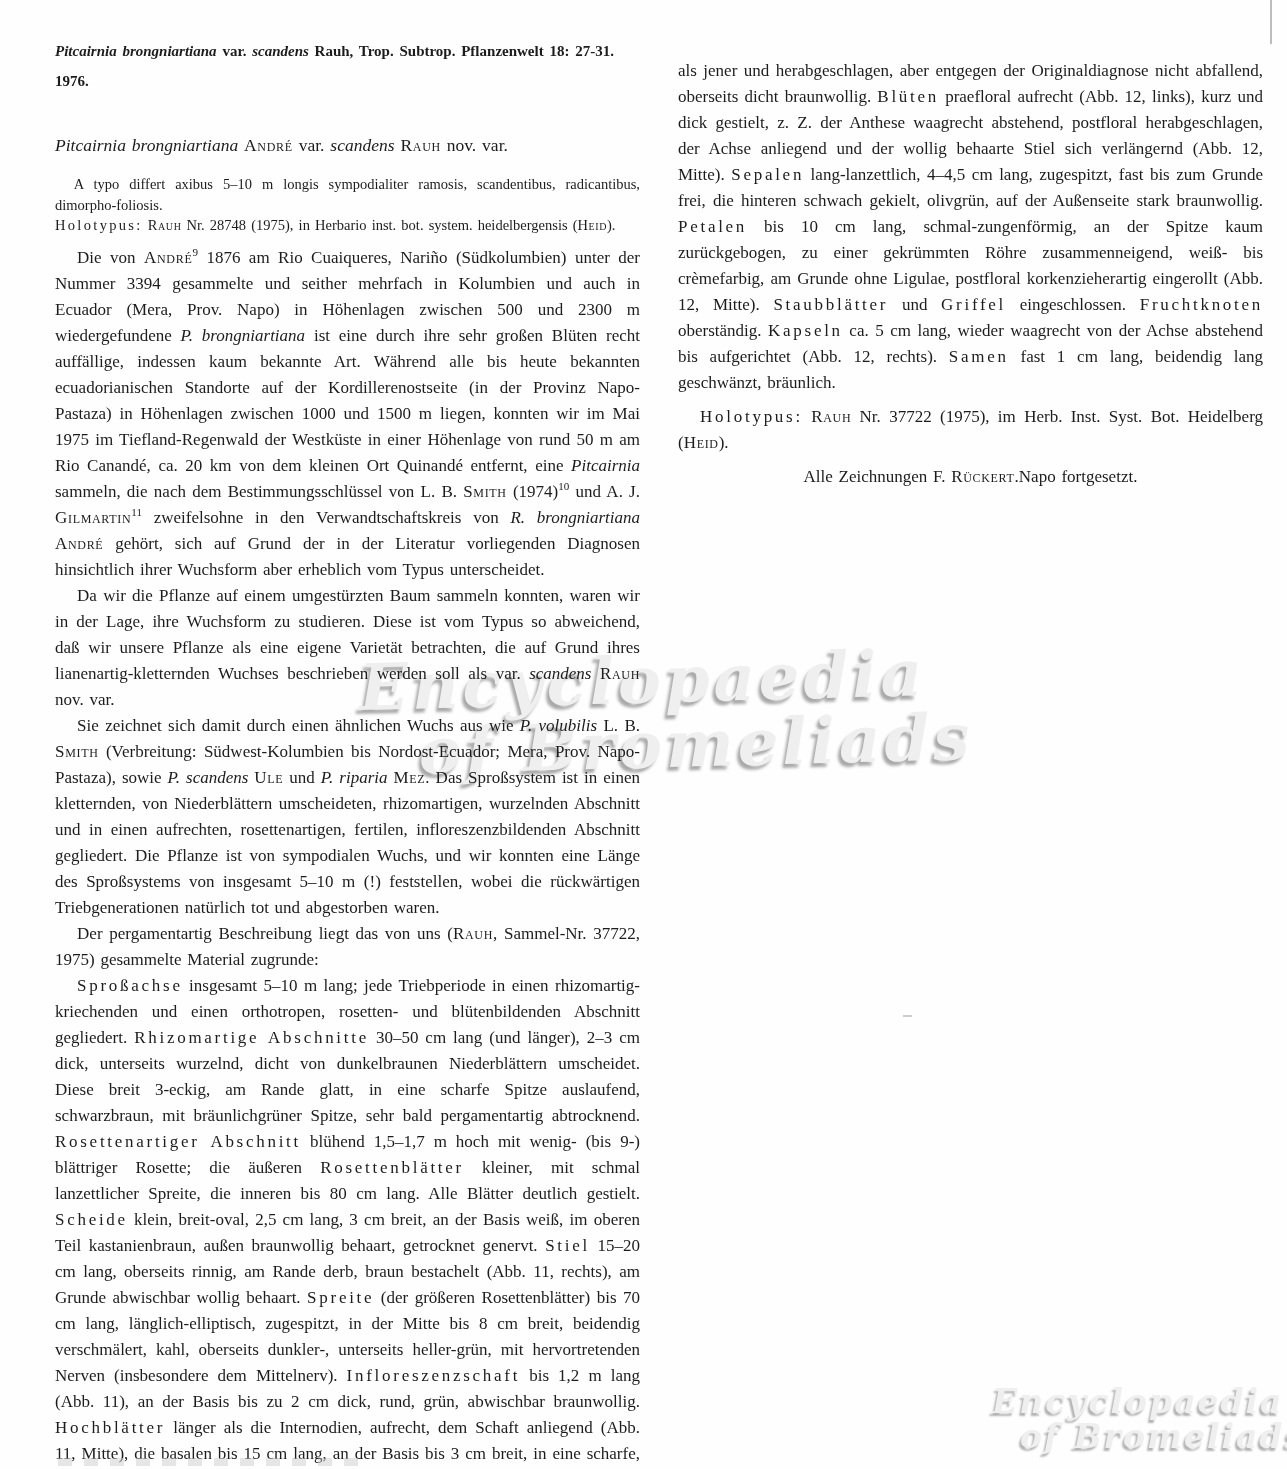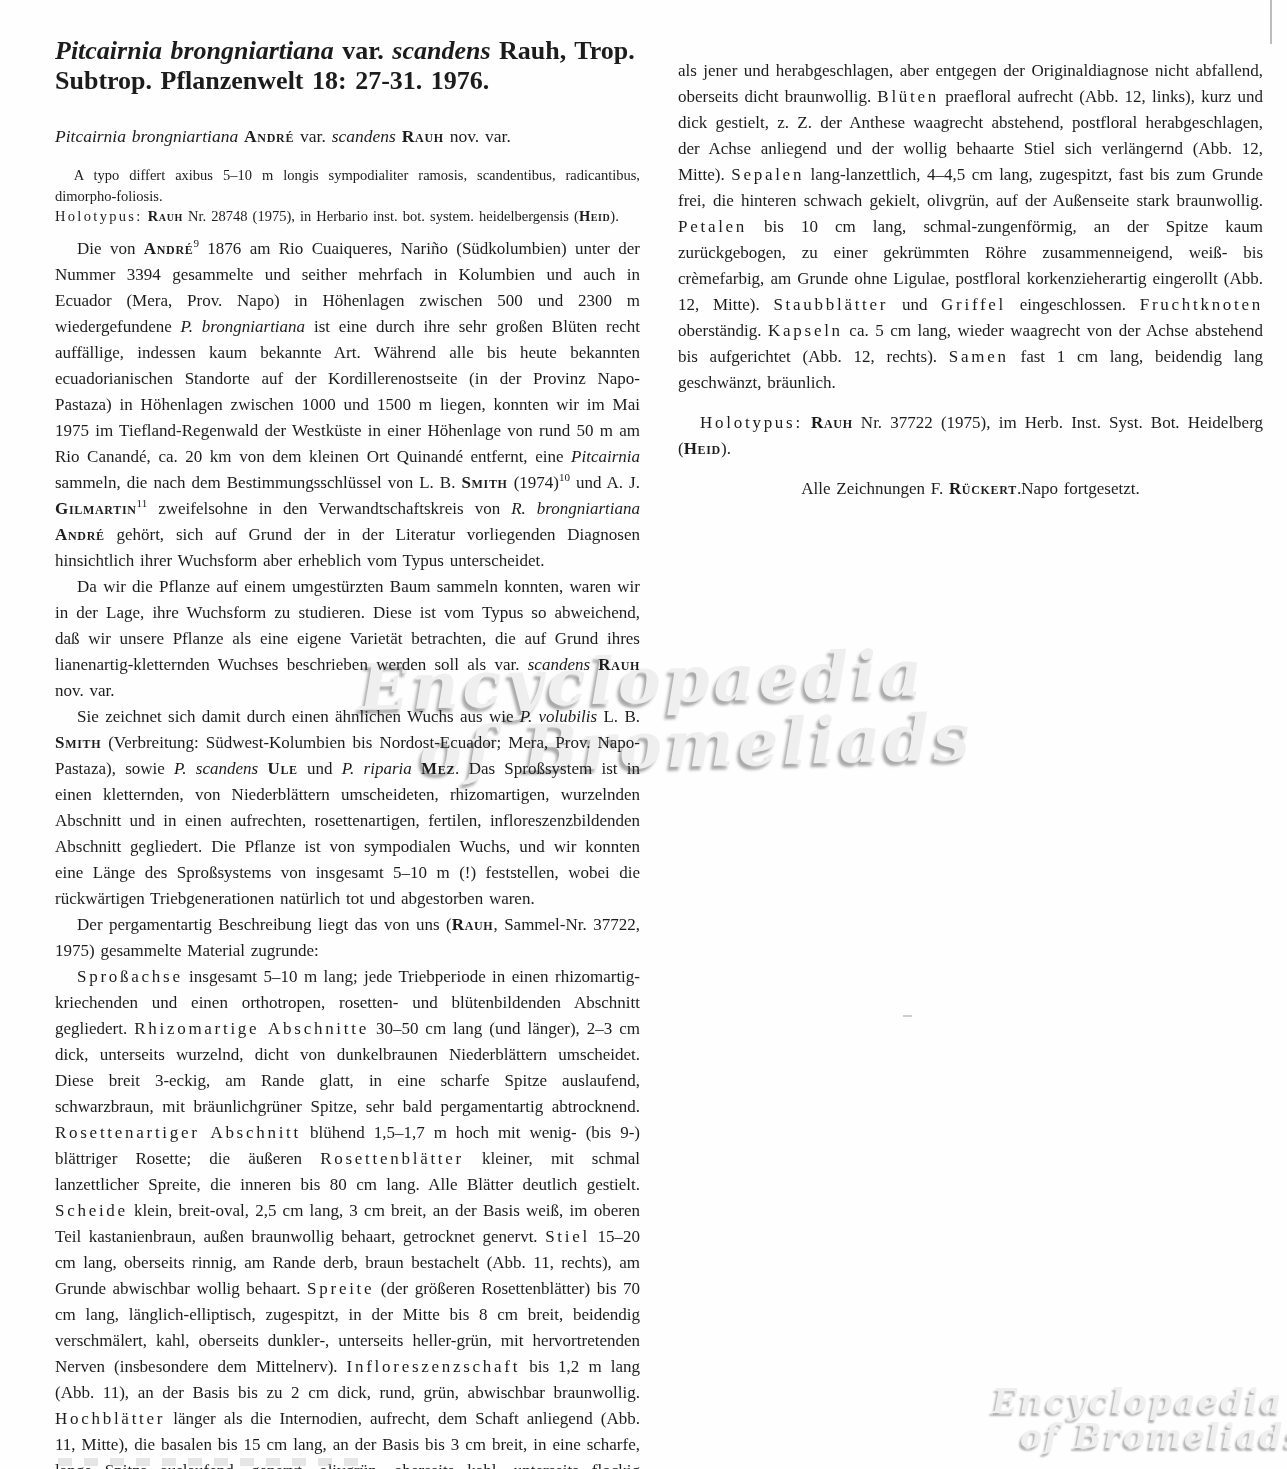--- a/index.html
+++ b/index.html
@@ -31,48 +31,48 @@
   .col-right{
     padding-top:22px;
   }
   p.para{
     margin:0;
     font-size:17px;
     line-height:26px;
     word-spacing:1.5px;
   }
   p.title{
-    font-size:26px;
+    font-size:15px;
     line-height:30px;
     text-align:left;
-    margin-bottom:27px;
+    margin-bottom:36px;
     word-spacing:2px;
   }
   p.species{
     font-size:17.5px;
     text-align:left;
     margin-bottom:16px;
   }
   p.p-small{
     font-size:14.5px;
     line-height:20.5px;
   }
   p.holo{
     margin-bottom:9px;
   }
   p.indent{ text-indent:1.3em; }
-  p.gap-above{ margin-top:14px; }
+  p.gap-above{ margin-top:8px; }
   p.split{
     display:flex;
     justify-content:center;
     text-align:left;
   }
   .st-b{ font-weight:bold; }
   .st-i{ font-style:italic; }
-  .st-sc{ font-variant:small-caps; letter-spacing:0.04em;font-weight:bold; }
+  .st-sc{ font-variant:small-caps; letter-spacing:0.04em; }
   .st-sp{ letter-spacing:0.16em;font-family:Liberation Serif, serif; }
   .st-sup{ vertical-align:super; font-size:0.65em; line-height:0; }
   
   .watermark{
     position:absolute;
     z-index:0;
     font-family:"DejaVu Serif",serif;
     font-weight:bold;
     font-style:italic;
     color:#efefef;

